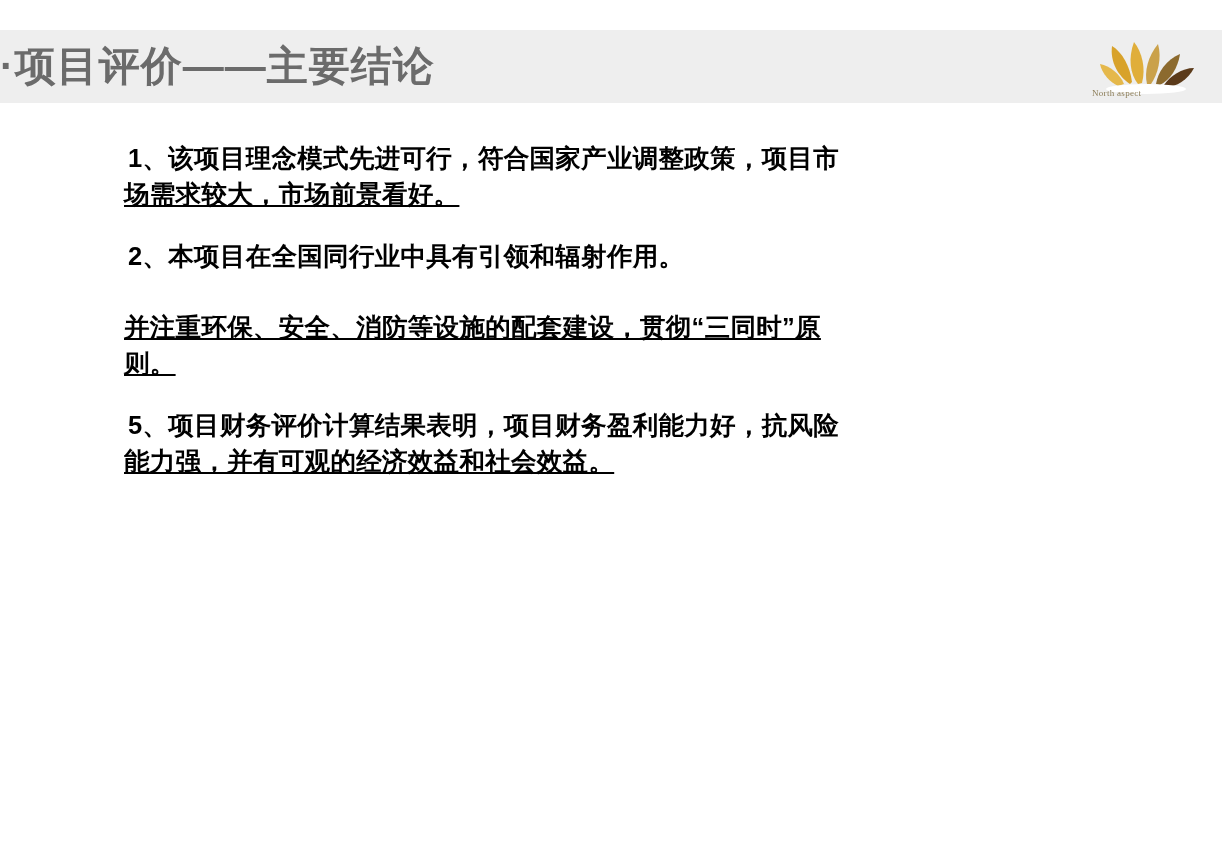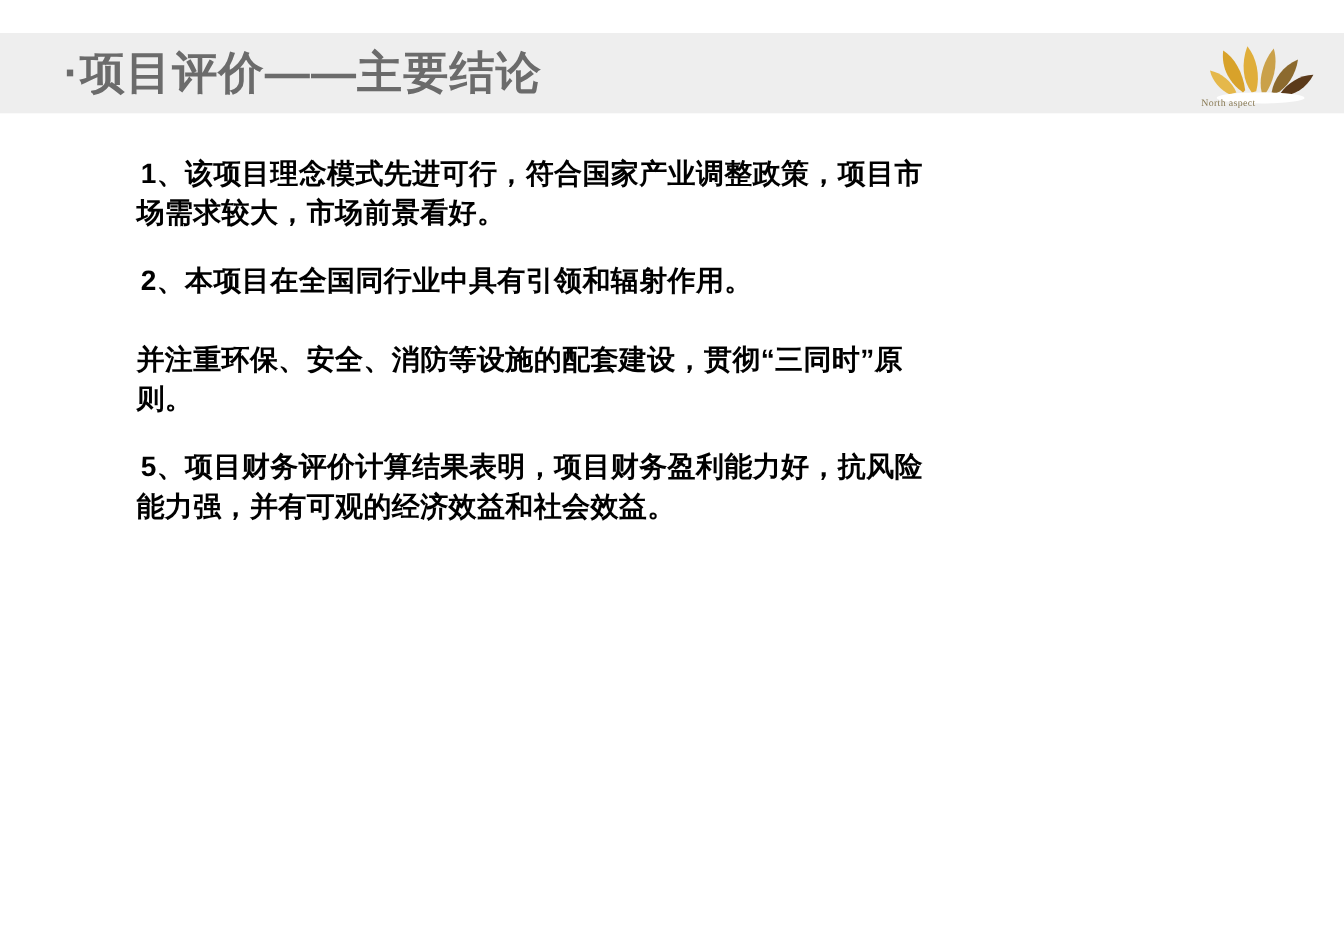--- a/index.html
+++ b/index.html
@@ -25,21 +25,20 @@
     position: absolute;
     left: 0;
     top: 30px;
     width: 1222px;
     height: 73px;
     background: #eeeeee;
     display: flex;
     align-items: center;
   }
   .header-title {
-    margin-left: 58px;
     font-size: 41px;
     font-weight: bold;
     color: #6b6b6b;
     letter-spacing: 1px;
     white-space: nowrap;
     line-height: 1;
   }
   
   .logo {
     position: absolute;
@@ -78,20 +77,21 @@
   }
   .para.gap-large {
     margin-bottom: 34px;
   }
   .para span.line {
     display: block;
   }
   .para span.line.indent {
     text-indent: 0;
     margin-left: -4px;
+    text-decoration: underline;
   }
 </style>
 </head>
 <body>
 
 <div class="slide">
 
   <div class="header-bar">
     <div class="header-title">·项目评价——主要结论</div>
   </div>

